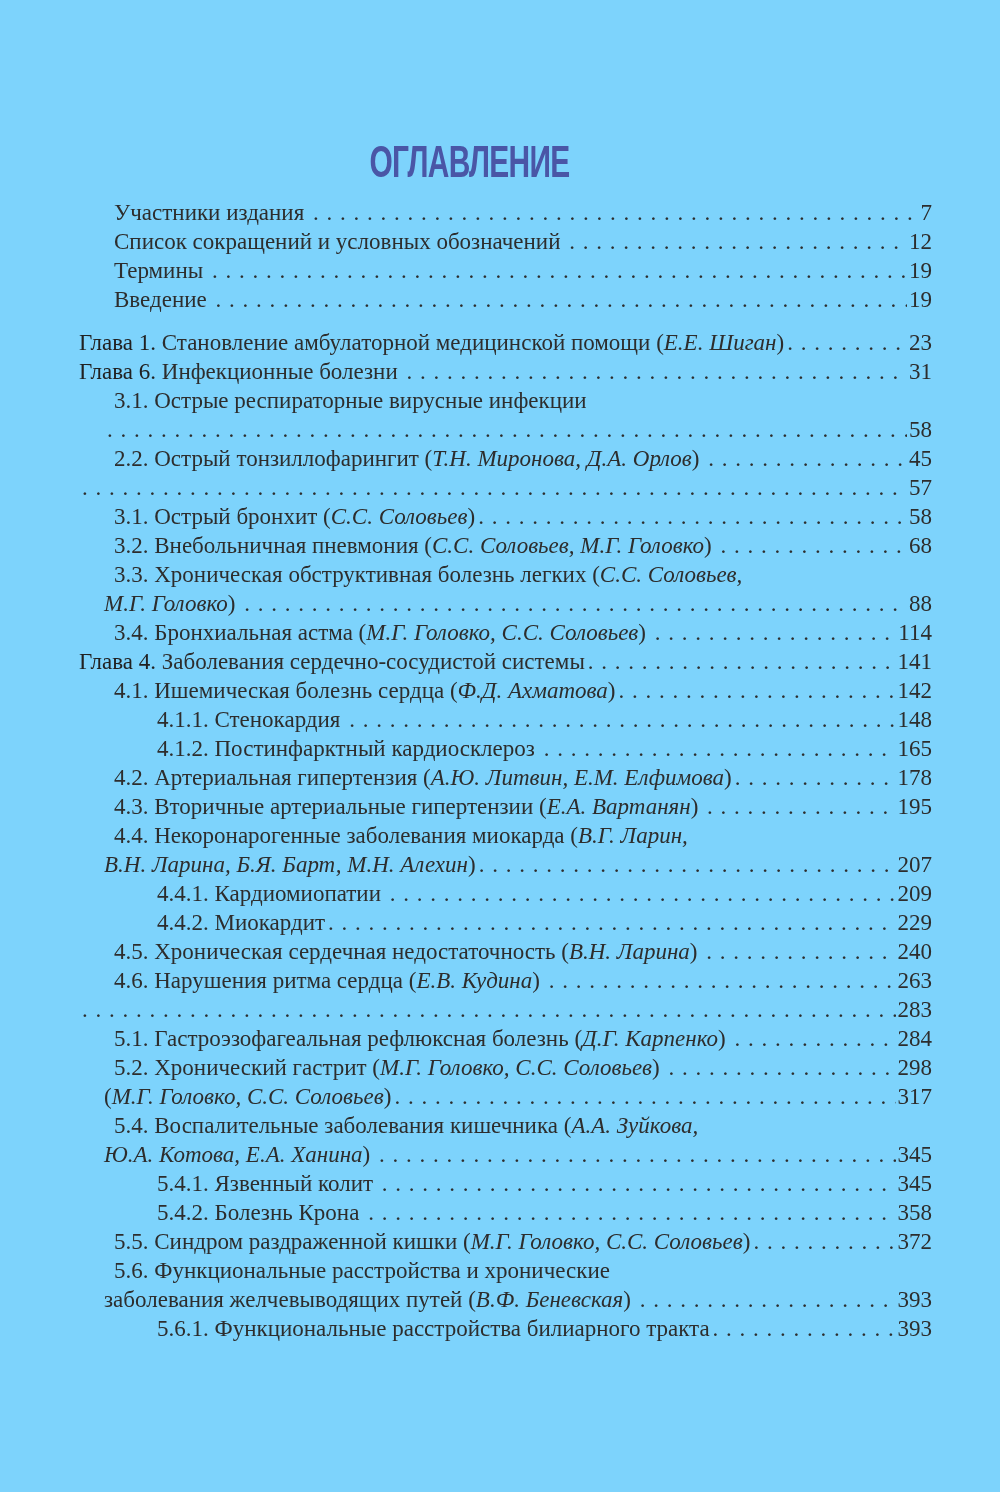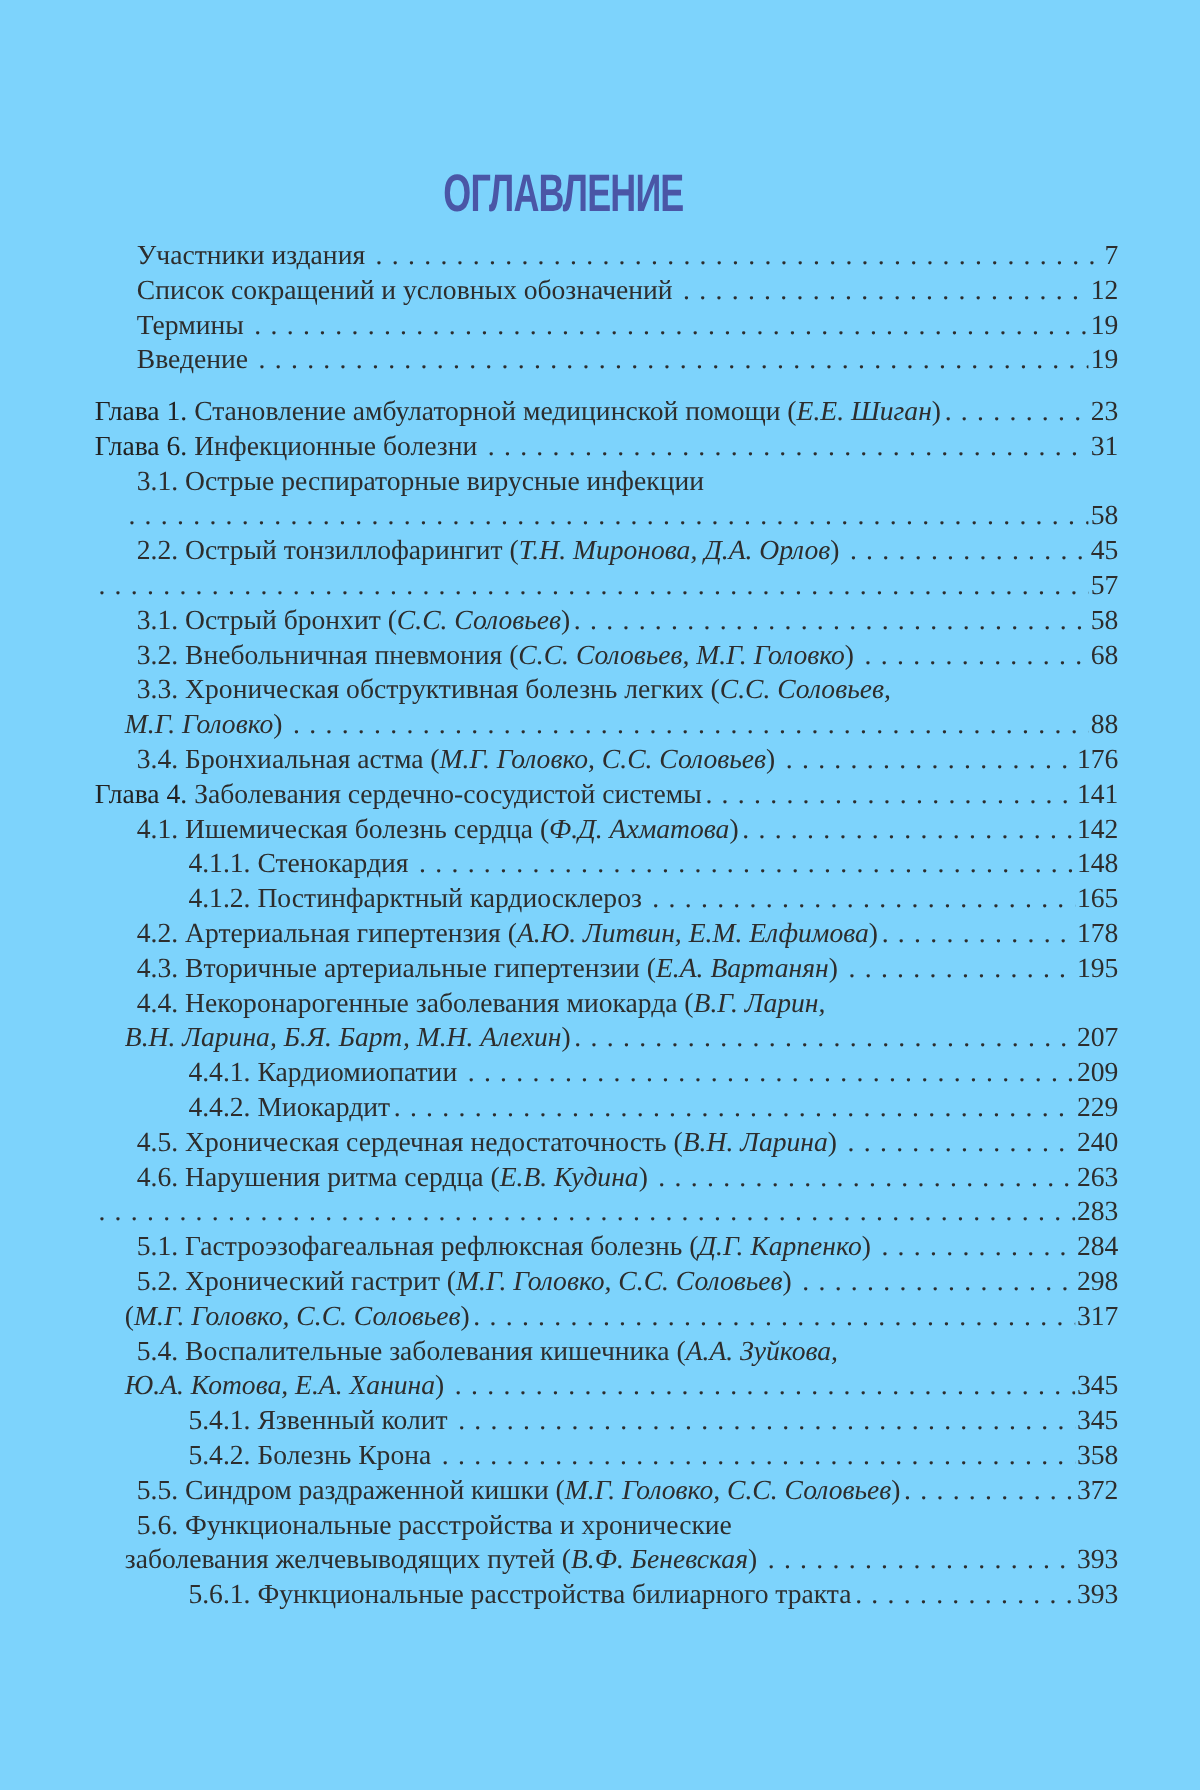--- a/index.html
+++ b/index.html
@@ -123,21 +123,21 @@
     
   </div>
       <div class="row ind-cont">
     <span class="txt"><span class="seg-i">М.Г. Головко</span><span>) </span></span>
     <span class="leader">. . . . . . . . . . . . . . . . . . . . . . . . . . . . . . . . . . . . . . . . . . . . . . . . . . . . . . . . . . . . . . . . . . . . . . . . . . . . . . . . </span>
     <span class="pagenum">88</span>
   </div>
       <div class="row ind-l1">
     <span class="txt"><span>3.4. Бронхиальная астма (</span><span class="seg-i">М.Г. Головко, С.С. Соловьев</span><span>) </span></span>
     <span class="leader">. . . . . . . . . . . . . . . . . . . . . . . . . . . . . . . . . . . . . . . . . . . . . . . . . . . . . . . . . . . . . . . . . . . . . . . . . . . . . . . . </span>
-    <span class="pagenum">176</span>
+    <span class="pagenum">114</span>
   </div>
       <div class="row ind-chapter">
     <span class="txt"><span class="seg-b">Глава 4.</span><span> Заболевания сердечно-сосудистой системы</span></span>
     <span class="leader">. . . . . . . . . . . . . . . . . . . . . . . . . . . . . . . . . . . . . . . . . . . . . . . . . . . . . . . . . . . . . . . . . . . . . . . . . . . . . . . . </span>
     <span class="pagenum">141</span>
   </div>
       <div class="row ind-l1">
     <span class="txt"><span>4.1. Ишемическая болезнь сердца (</span><span class="seg-i">Ф.Д. Ахматова</span><span>)</span></span>
     <span class="leader">. . . . . . . . . . . . . . . . . . . . . . . . . . . . . . . . . . . . . . . . . . . . . . . . . . . . . . . . . . . . . . . . . . . . . . . . . . . . . . . . </span>
     <span class="pagenum">142</span>

